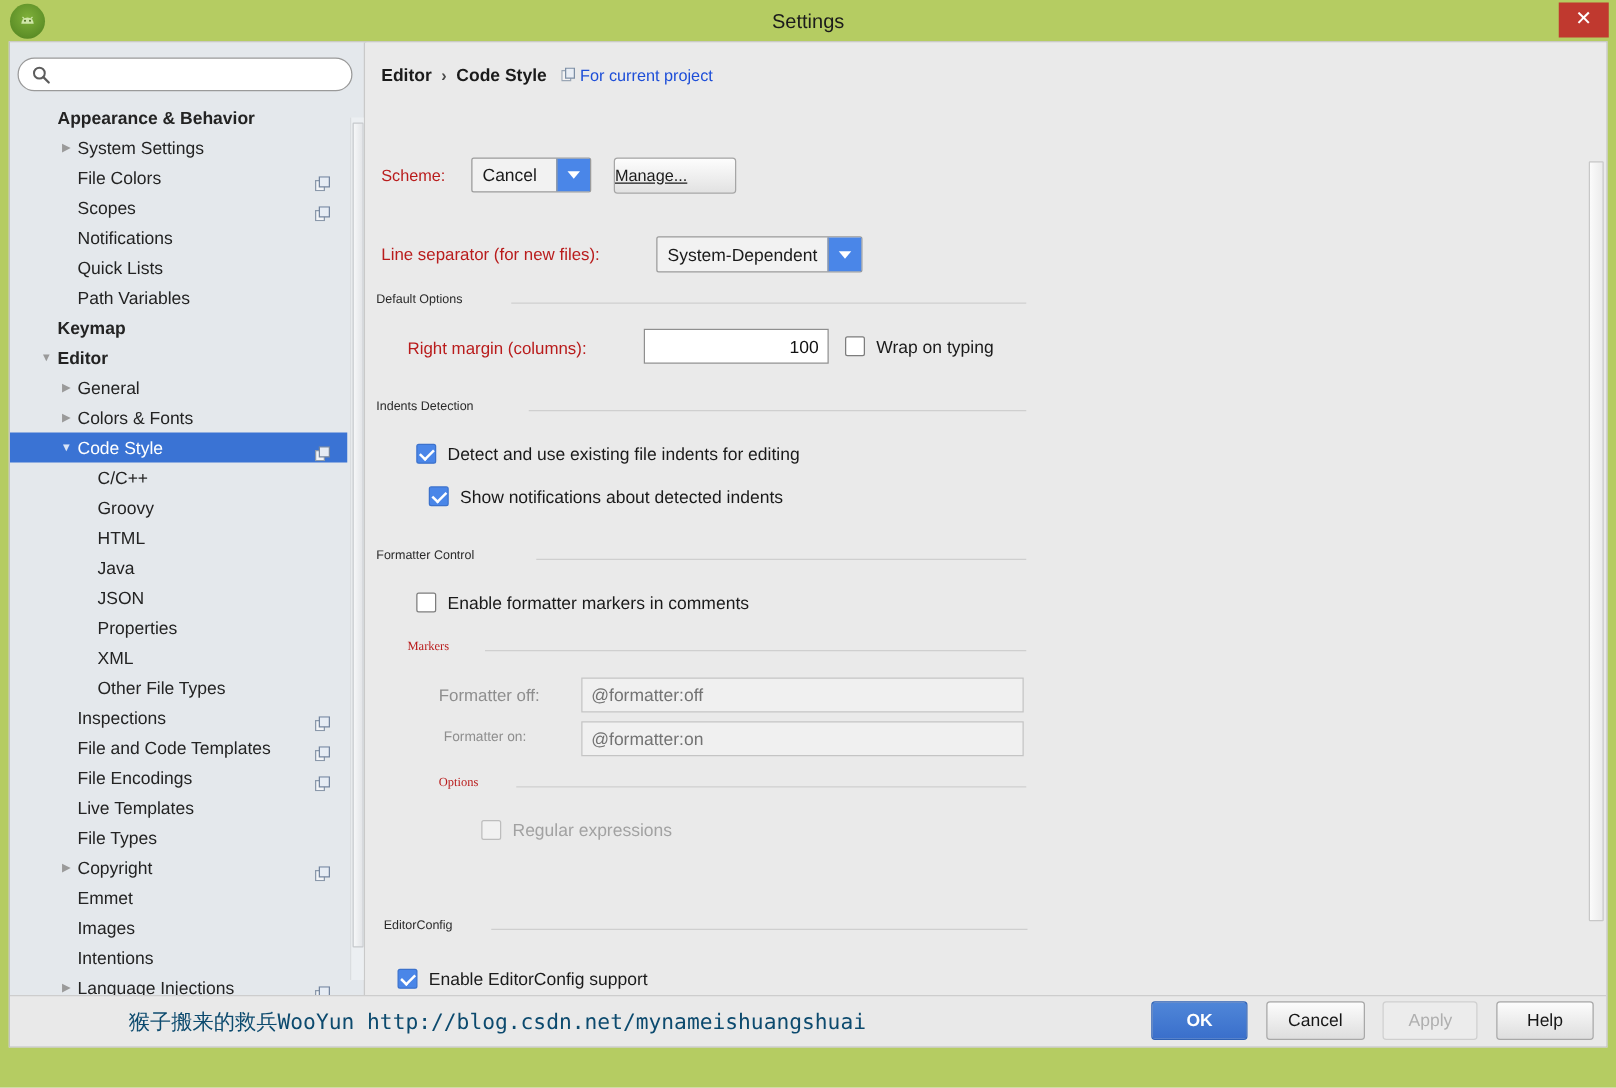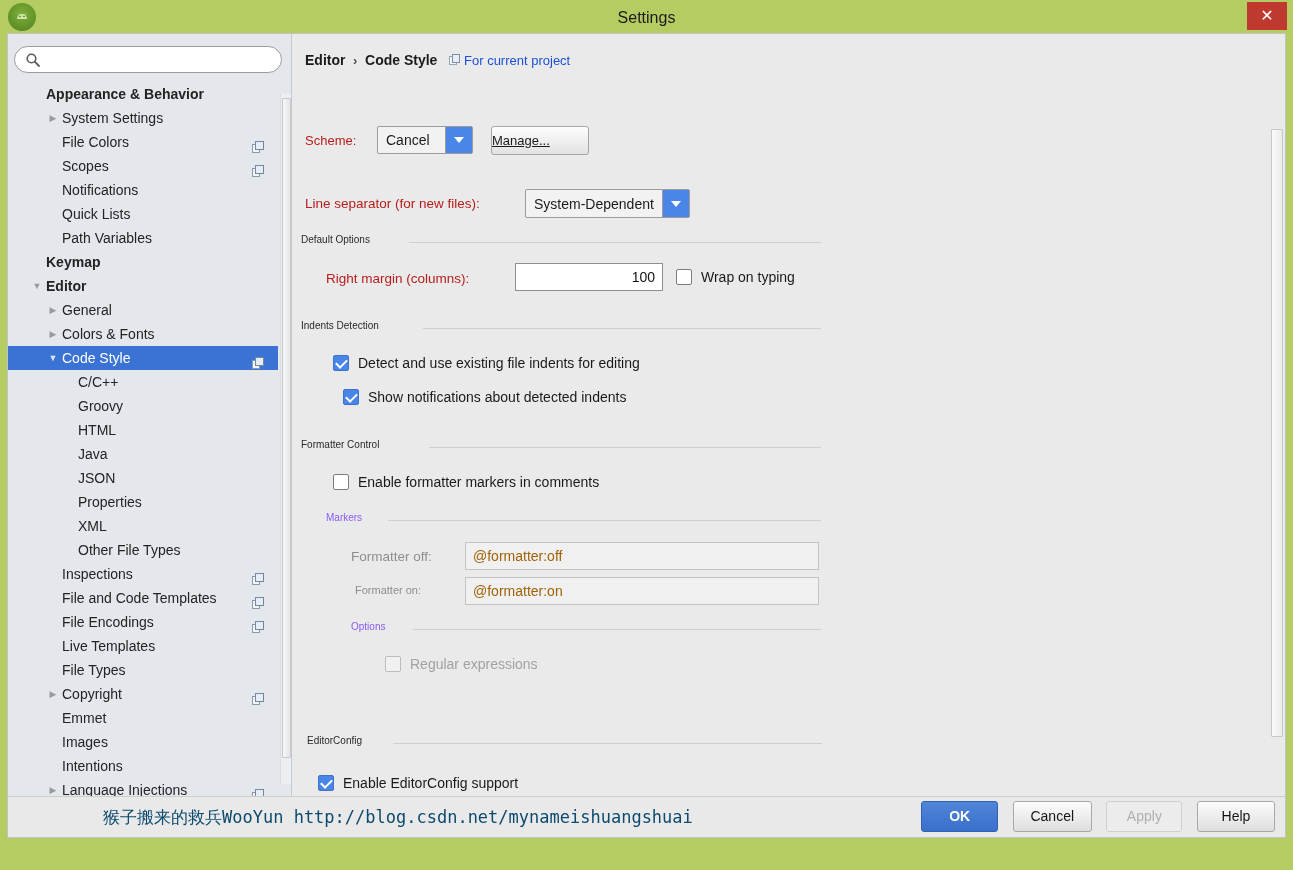--- a/index.html
+++ b/index.html
@@ -137,21 +137,21 @@
   }
   .btn.underline-first span{text-decoration:underline;}
 
   .sect{
     position:absolute;height:16px;
   }
   .sect .stitle{
     position:absolute;left:0;top:0;font-size:10px;color:#2a2a2a;
     background:#eaeaea;padding-right:6px;white-space:nowrap;
   }
-  .sect.dim .stitle{color:#8b5cf6;}
+  .sect.dim .stitle{color:#b91c1c;font-family:Liberation Serif, serif;}
   .sect .sline{
     position:absolute;top:8px;height:1px;background:#cfcfcf;right:0;
   }
 
   .cbrow{position:absolute;display:flex;align-items:center;white-space:nowrap;}
   .cb{
     width:16px;height:16px;box-sizing:border-box;
     border:1px solid #7d7d7d;background:#ffffff;border-radius:2px;
     display:flex;align-items:center;justify-content:center;flex:none;
     cursor:pointer;
@@ -165,21 +165,21 @@
   .cb.dis{border-color:#bdbdbd;background:#f1f1f1;}
   .cbrow .cbl{margin-left:9px;font-size:14px;color:#1a1a1a;}
   .cbrow.dis .cbl{color:#a2a2a2;}
 
   .tinput{
     position:absolute;box-sizing:border-box;height:28px;
     background:#ffffff;border:1px solid #8f8f8f;
     font-family:"Liberation Sans", sans-serif;font-size:14px;color:#111;
     padding:0 7px;outline:none;
   }
-  .tinput.ro{background:#f0f0f0;border-color:#c4c4c4;color:#a16207;}
+  .tinput.ro{background:#f0f0f0;border-color:#c4c4c4;color:#737373;}
   .tinput.ral{text-align:right;}
 
   #main-sb{
     position:absolute;right:2px;top:95px;width:12px;height:660px;
     background:#eaeaea;
   }
   #main-sb-thumb{
     position:absolute;left:0;top:0;width:12px;height:608px;
     background:linear-gradient(to right,#fbfbfb,#ebebeb);
     border:1px solid #c8c8c8;box-sizing:border-box;border-radius:1px;

